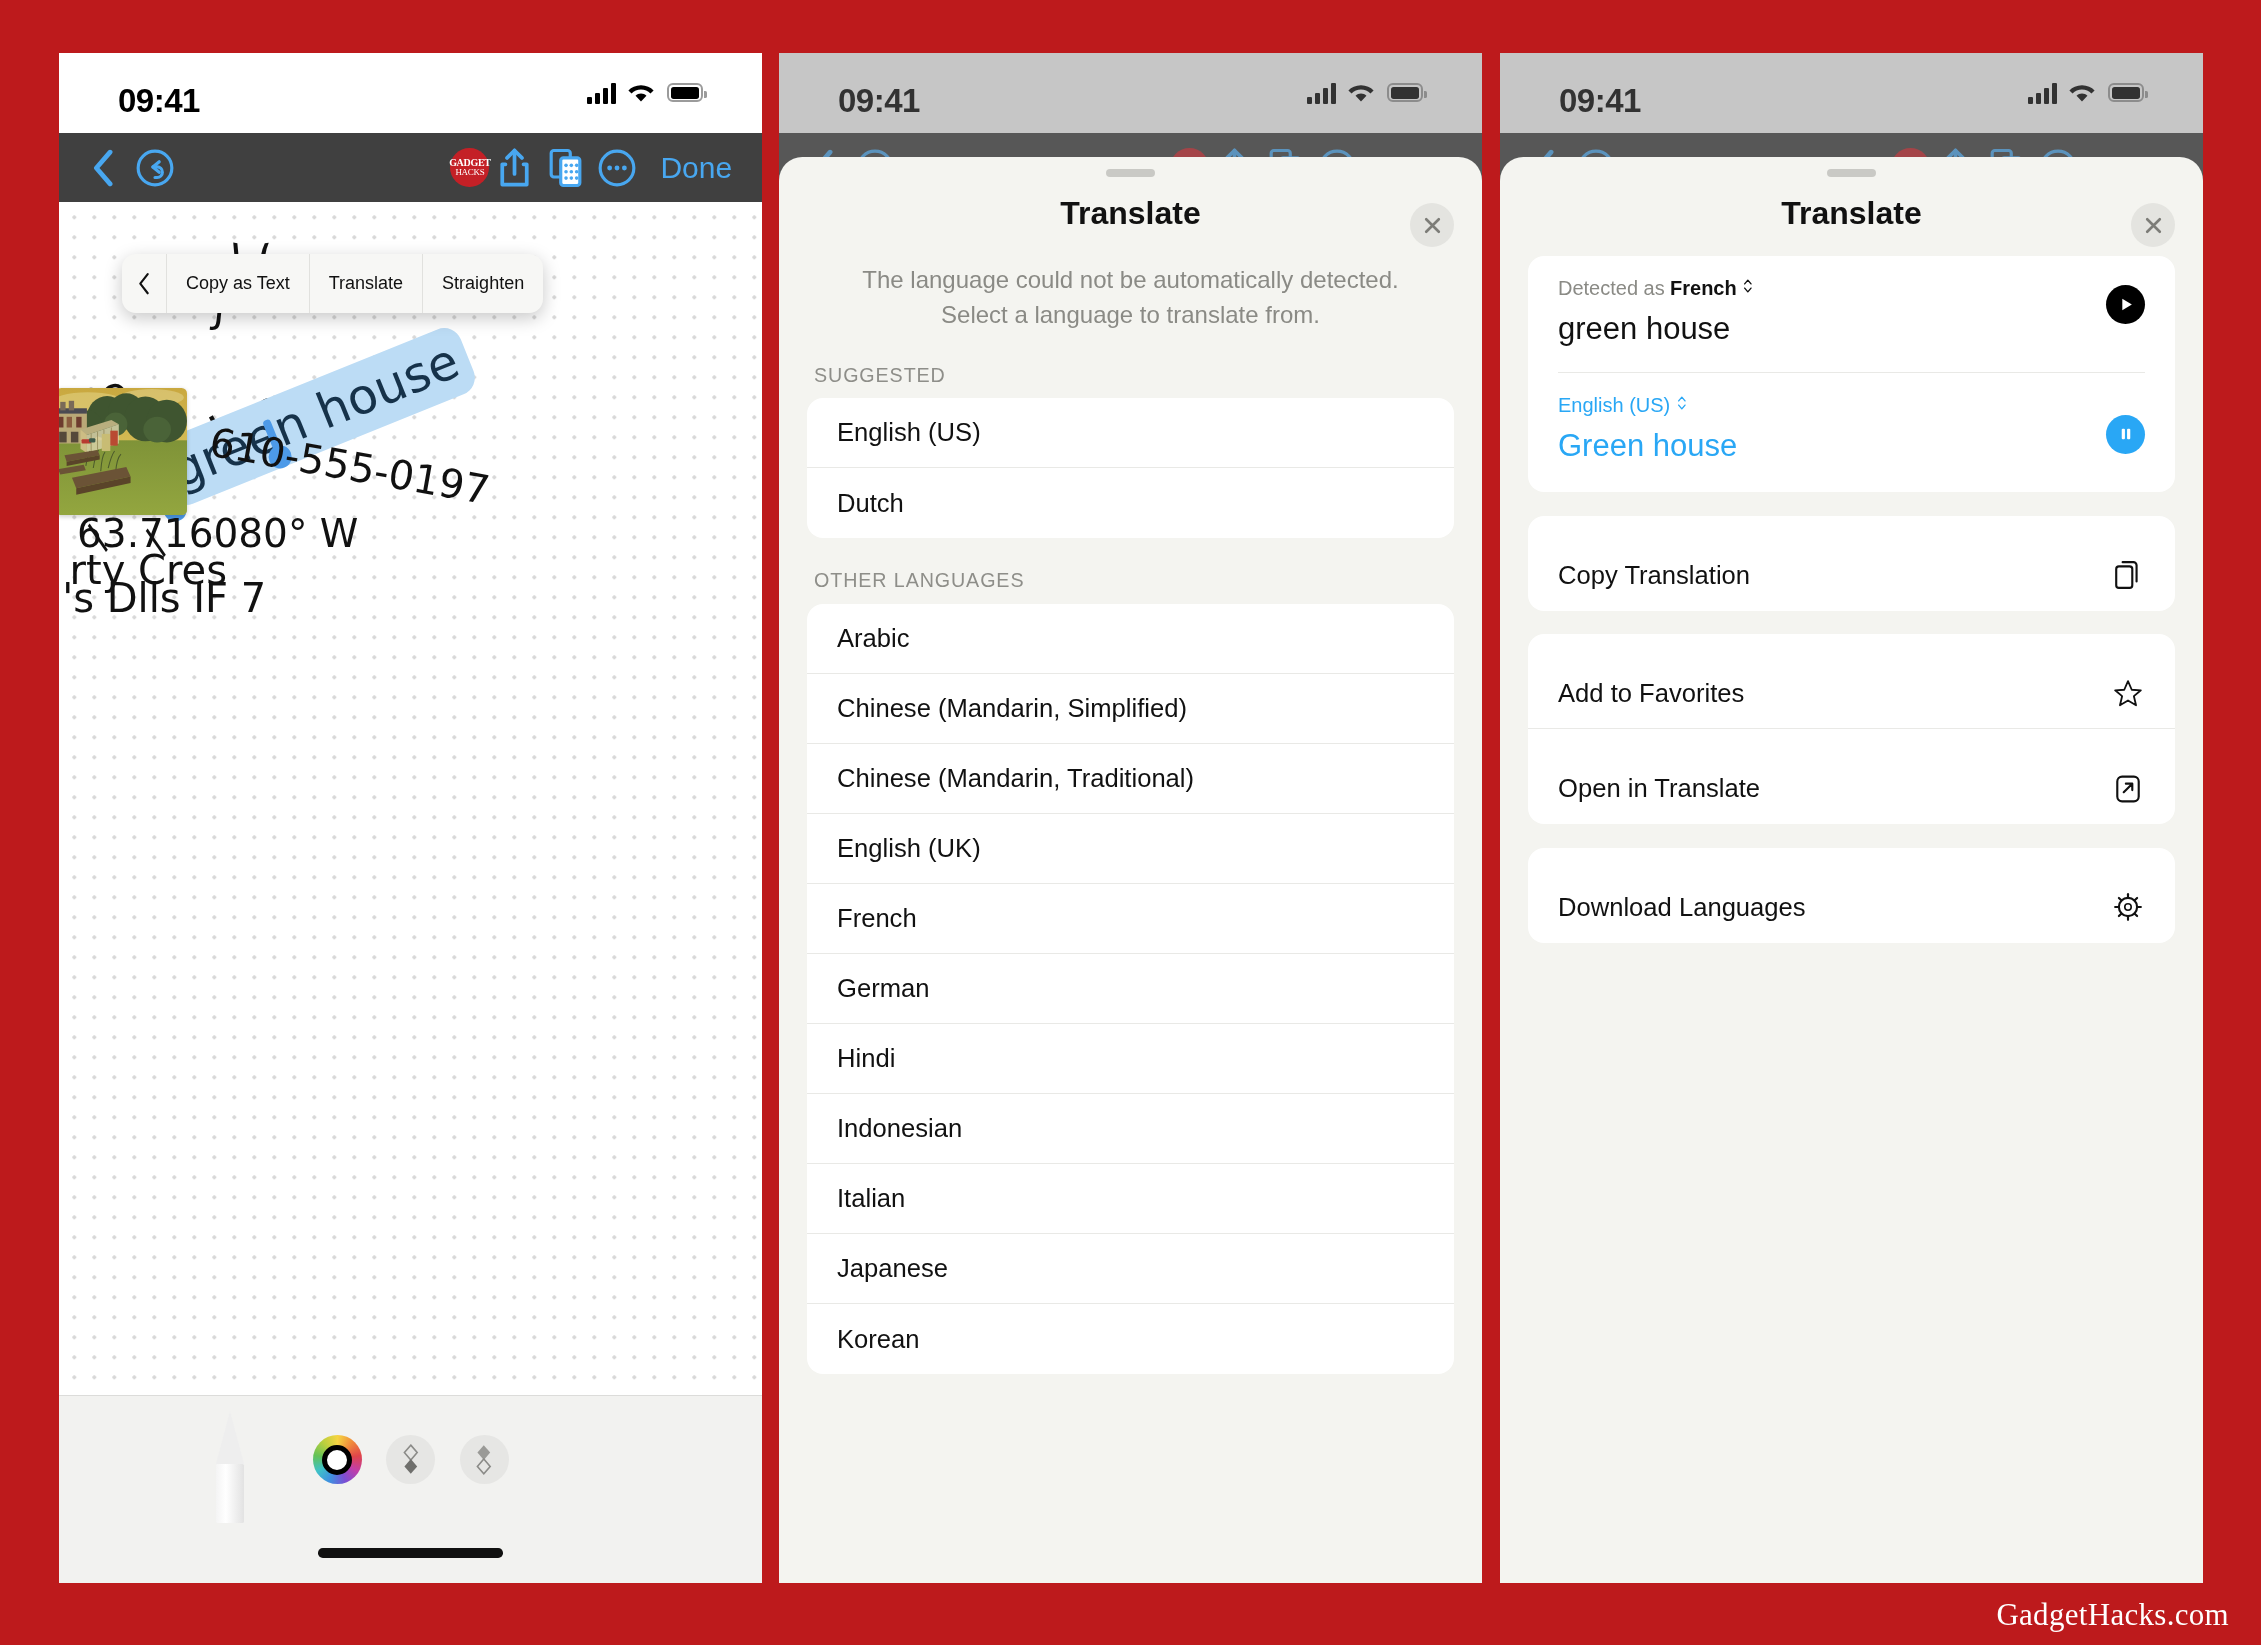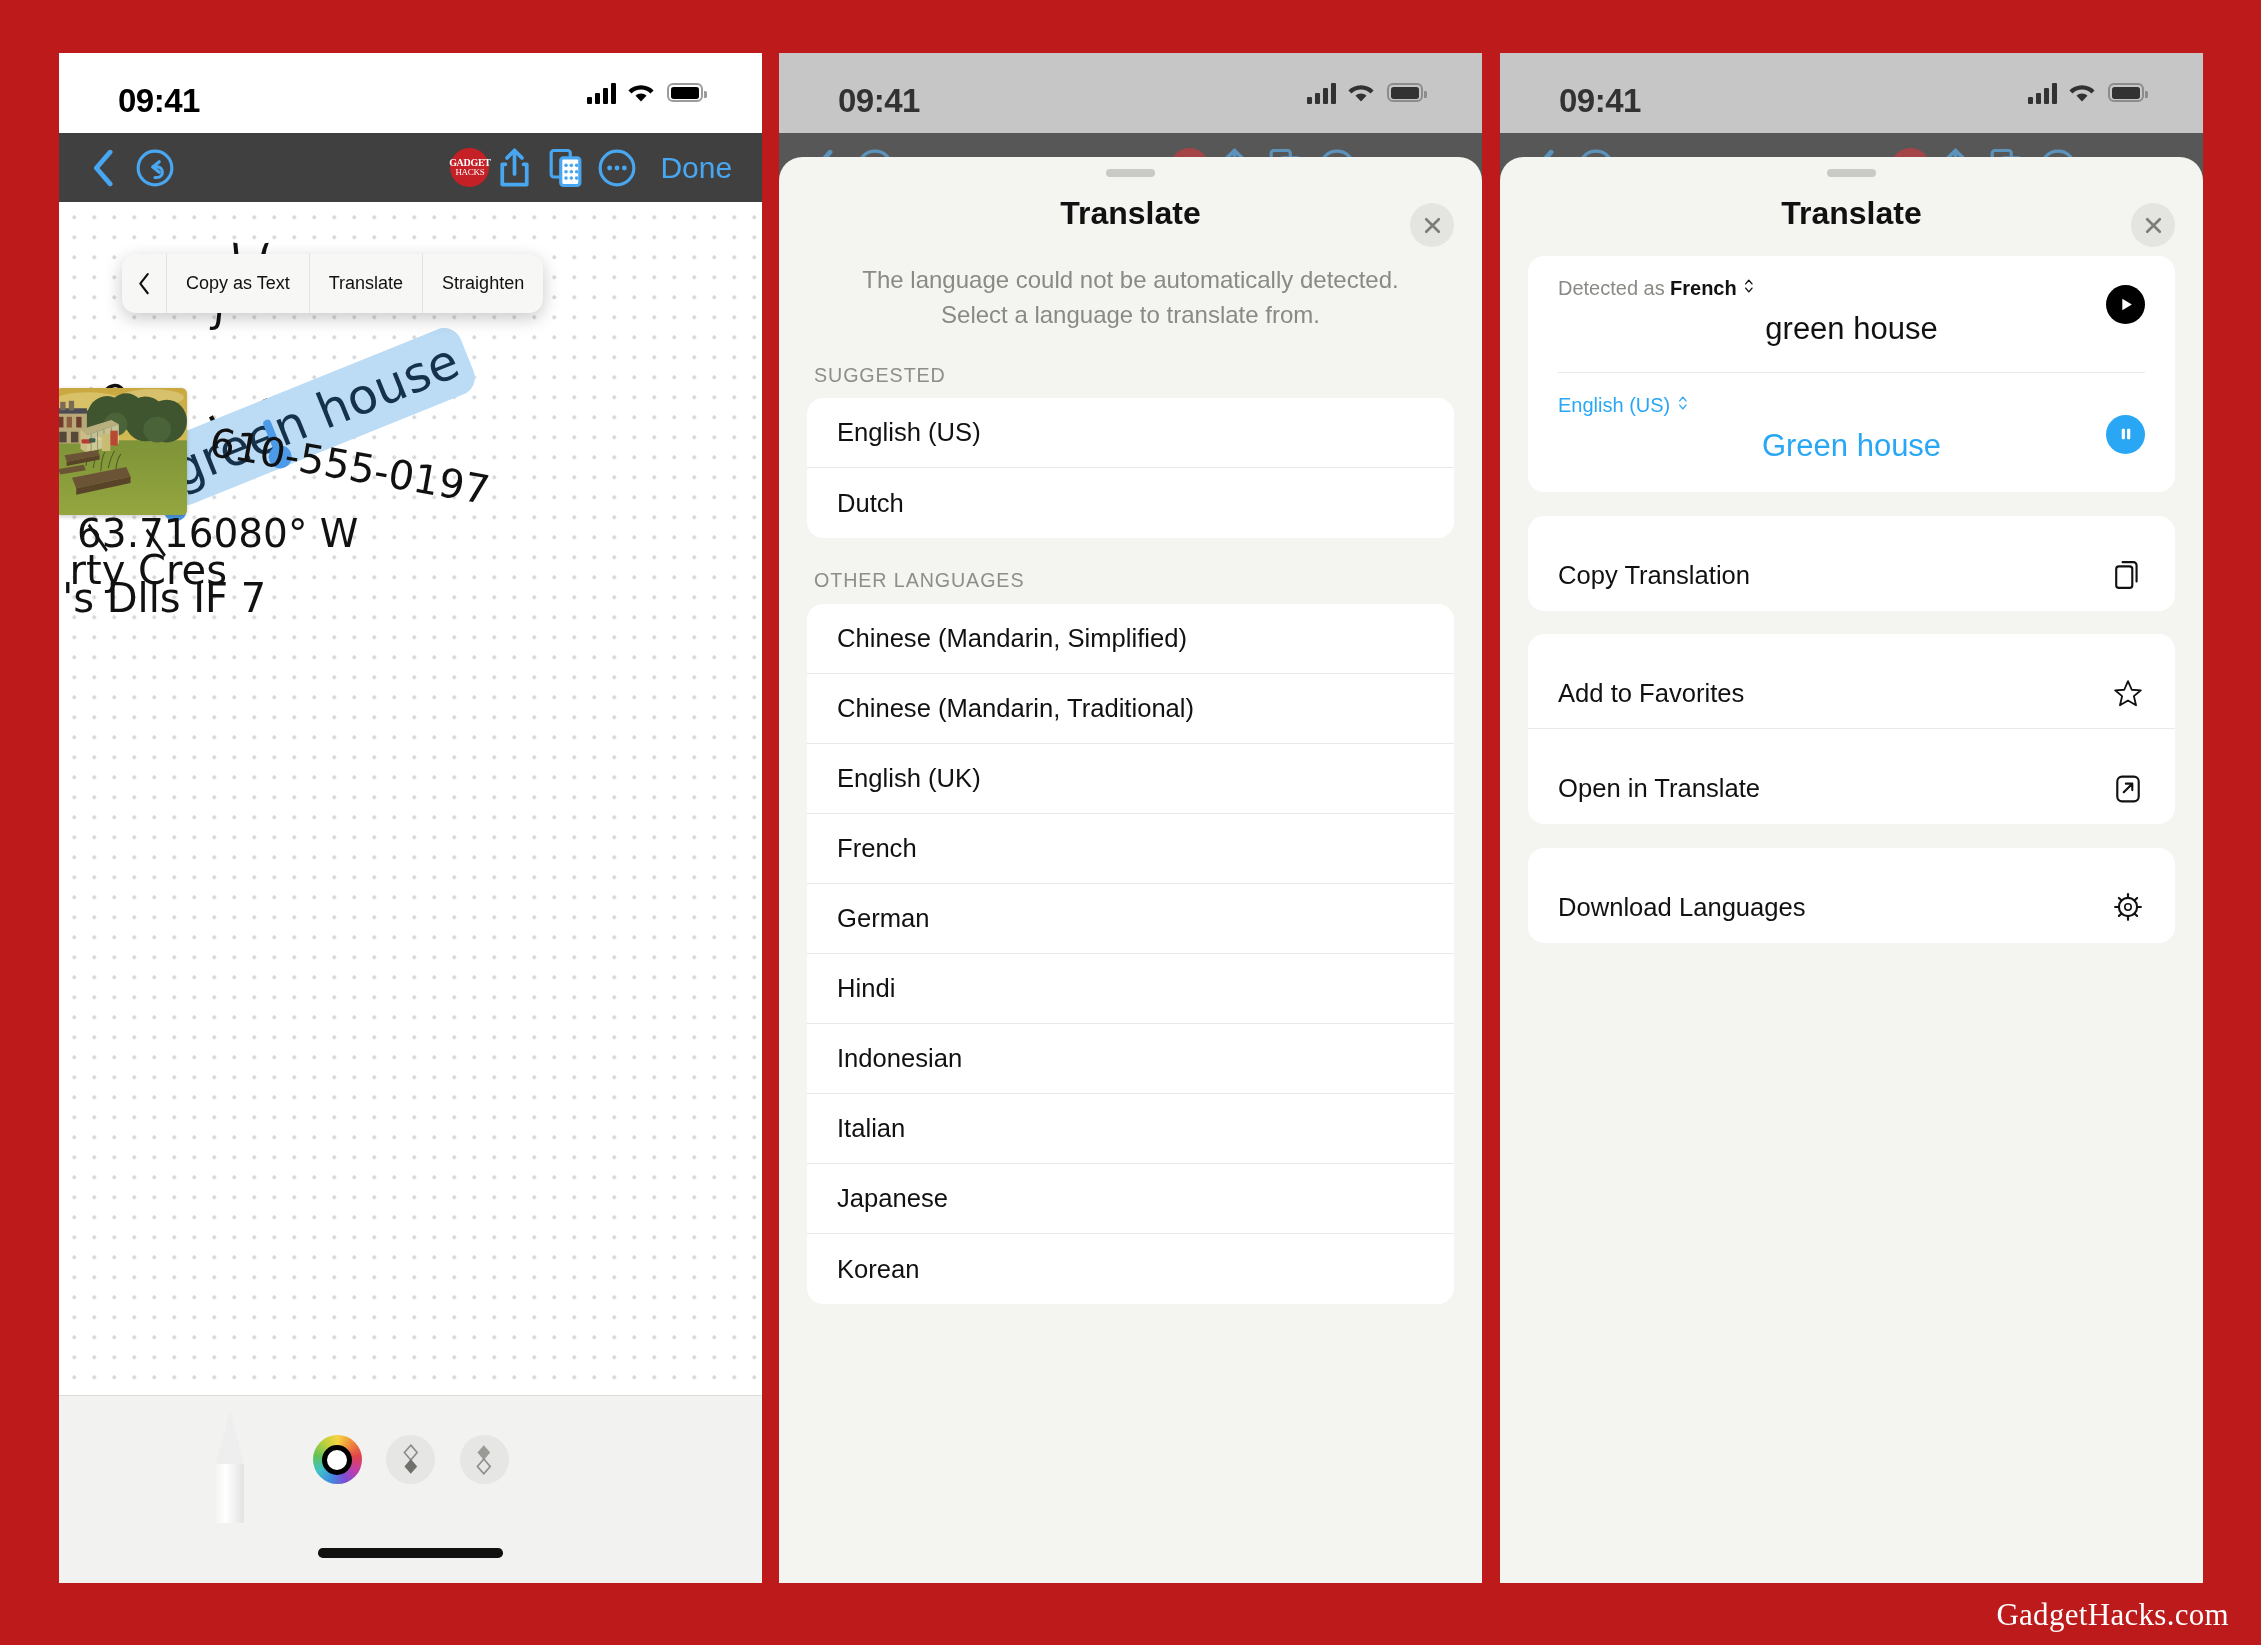--- a/index.html
+++ b/index.html
@@ -265,21 +265,21 @@
   .lang-row {
     height: 70px; display:flex; align-items:center;
     padding: 0 30px; font-size: 25.6px; color:#111;
     border-bottom: 1.1px solid #e9e9e6;
   }
   .lang-row:last-child { border-bottom:none; }
 
   
   .result-card {
     margin: 23.4px 28px 0; background:#fff;
-    border-radius: 16px; padding: 0 30px; position:relative;text-align:center;
+    border-radius: 16px; padding: 0 30px; position:relative;
   }
   .res-src { padding: 21px 0 24.5px; position:relative; }
   .res-dst { padding: 21px 0 28px; border-top: 1.1px solid #e9e9e6; position:relative; }
   .res-label {
     font-size: 20px; color:#8a8a85; display:flex; align-items:center; gap:5.3px;
   }
   .res-label b { color:#111; font-weight:700; }
   .res-label.blue, .res-label.blue b { color:#29a7f5; font-weight:400; }
   .res-text {
     font-size: 31px; color:#111; margin-top: 11.7px;
@@ -606,20 +606,21 @@
     </div>
 
     <div class="section-head">SUGGESTED</div>
     <div class="card">
       <div class="lang-row">English (US)</div>
       <div class="lang-row">Dutch</div>
     </div>
 
     <div class="section-head">OTHER LANGUAGES</div>
     <div class="card">
+      <div class="lang-row">Arabic</div>
       <div class="lang-row">Chinese (Mandarin, Simplified)</div>
       <div class="lang-row">Chinese (Mandarin, Traditional)</div>
       <div class="lang-row">English (UK)</div>
       <div class="lang-row">French</div>
       <div class="lang-row">German</div>
       <div class="lang-row">Hindi</div>
       <div class="lang-row">Indonesian</div>
       <div class="lang-row">Italian</div>
       <div class="lang-row">Japanese</div>
       <div class="lang-row">Korean</div>

